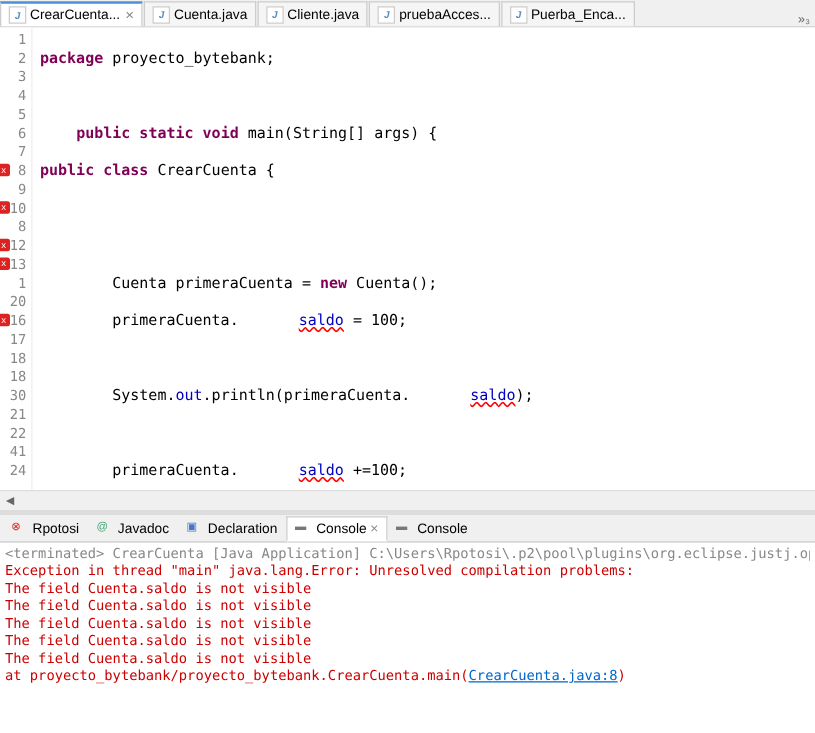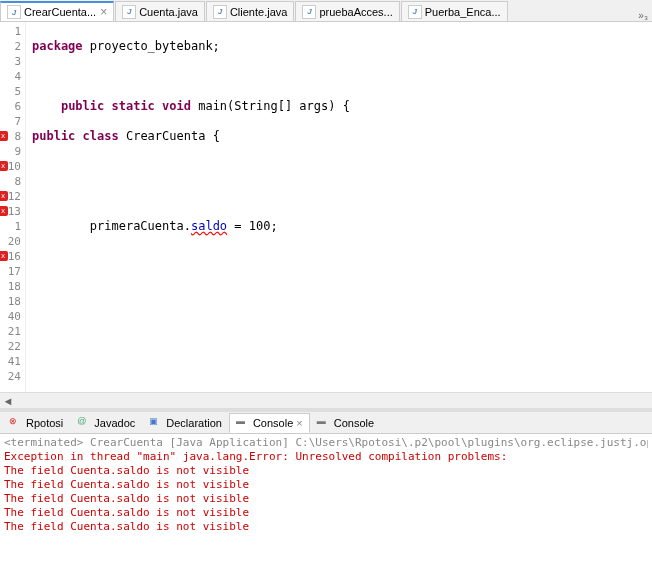--- a/index.html
+++ b/index.html
@@ -10,21 +10,21 @@
 .tab-icon { width: 14px; height: 14px; margin-right: 3px; display: flex; align-items: center; justify-content: center; font-size: 9px; }
 .tab-close { margin-left: 4px; color: #888; font-size: 12px; cursor: pointer; }
 .tabs-overflow { margin-left: auto; padding: 0 4px; font-size: 10px; color: #666; }
 .editor { display: flex; background: #fff; height: 370px; overflow: hidden; }
 .gutter { width: 26px; background: #fff; border-right: 1px solid #eee; text-align: right; padding-right: 4px; font-family: Consolas, monospace; font-size: 11px; color: #888; line-height: 15px; padding-top: 2px; }
 .gutter-line { height: 15px; position: relative; }
 .err-marker { position: absolute; left: -2px; top: 2px; width: 10px; height: 10px; background: #d22; border-radius: 2px; font-size: 7px; color: #fff; text-align: center; line-height: 10px; }
 .code { font-family: Consolas, monospace; font-size: 12px; line-height: 15px; padding: 2px 0 0 6px; white-space: pre; flex: 1; }
 .kw { color: #7f0055; font-weight: bold; }
 .field { color: #0000c0; }
-.err-underline { text-decoration: underline wavy red; }
+.err-underline { text-decoration: underline wavy red; margin-left: 48px; }
 .link { color: #0066cc; text-decoration: underline; }
 .scrollbar-h { height: 16px; background: #f0f0f0; border-top: 1px solid #ddd; position: relative; }
 .scroll-arrow { width: 16px; height: 16px; display: inline-flex; align-items: center; justify-content: center; color: #666; }
 .splitter { height: 4px; background: #ddd; cursor: row-resize; }
 .bottom-tabs { display: flex; background: #f0f0f0; border-bottom: 1px solid #ccc; height: 22px; align-items: center; padding-left: 2px; }
 .btab { display: flex; align-items: center; padding: 2px 6px; font-size: 11px; cursor: pointer; border: 1px solid transparent; }
 .btab.active { background: #fff; border: 1px solid #ccc; border-bottom-color: #fff; }
 .btab-icon { width: 14px; height: 14px; margin-right: 3px; font-size: 9px; }
 .btab-close { margin-left: 3px; color: #888; }
 .console { font-family: Consolas, monospace; font-size: 11px; padding: 2px 4px; line-height: 14px; }
@@ -74,36 +74,39 @@
     <div class="gutter-line"><span class="err-marker">x</span><span>10</span></div>
     <div class="gutter-line"><span>8</span></div>
     <div class="gutter-line"><span class="err-marker">x</span><span>12</span></div>
     <div class="gutter-line"><span class="err-marker">x</span><span>13</span></div>
     <div class="gutter-line"><span>1</span></div>
     <div class="gutter-line"><span>20</span></div>
     <div class="gutter-line"><span class="err-marker">x</span><span>16</span></div>
     <div class="gutter-line"><span>17</span></div>
     <div class="gutter-line"><span>18</span></div>
     <div class="gutter-line"><span>18</span></div>
-    <div class="gutter-line"><span>40</span></div>
+    <div class="gutter-line"><span>30</span></div>
     <div class="gutter-line"><span>21</span></div>
     <div class="gutter-line"><span>22</span></div>
     <div class="gutter-line"><span>41</span></div>
     <div class="gutter-line"><span>24</span></div>
   </div>
   <div class="code">
 <div><span class="kw">package</span><span> proyecto_bytebank;</span></div>
 <div> </div>
 <div>    <span class="kw">public</span><span class="kw"> static</span><span class="kw"> void</span><span> main(String[] args) {</span></div>
 <div><span class="kw">public</span><span class="kw"> class</span><span> CrearCuenta {</span></div>
 <div> </div>
 <div> </div>
+<div><span>        Cuenta primeraCuenta = </span><span class="kw">new</span><span> Cuenta();</span></div>
 <div><span>        primeraCuenta.</span><span class="field err-underline">saldo</span><span> = 100;</span></div>
 <div> </div>
+<div><span>        System.</span><span class="field">out</span><span>.println(primeraCuenta.</span><span class="field err-underline">saldo</span><span>);</span></div>
 <div> </div>
+<div><span>        primeraCuenta.</span><span class="field err-underline">saldo</span><span> +=100;</span></div>
 
 
 
 
 
 
 
 
 
 
@@ -144,13 +147,14 @@
 
 <div class="console">
   <div class="console-header">&lt;terminated&gt; CrearCuenta [Java Application] C:\Users\Rpotosi\.p2\pool\plugins\org.eclipse.justj.openjdk.hotspot.jre.full.wi</div>
   <div class="err-text">Exception in thread "main" java.lang.Error: Unresolved compilation problems: </div>
   <div class="err-text">    The field Cuenta.saldo is not visible</div>
   <div class="err-text">    The field Cuenta.saldo is not visible</div>
   <div class="err-text">    The field Cuenta.saldo is not visible</div>
   <div class="err-text">    The field Cuenta.saldo is not visible</div>
   <div class="err-text">    The field Cuenta.saldo is not visible</div>
   <div> </div>
+  <div class="err-text"><span>    at proyecto_bytebank/proyecto_bytebank.CrearCuenta.main(</span><span class="link">CrearCuenta.java:8</span><span>)</span></div>
 </div>
 
 </body></html>

